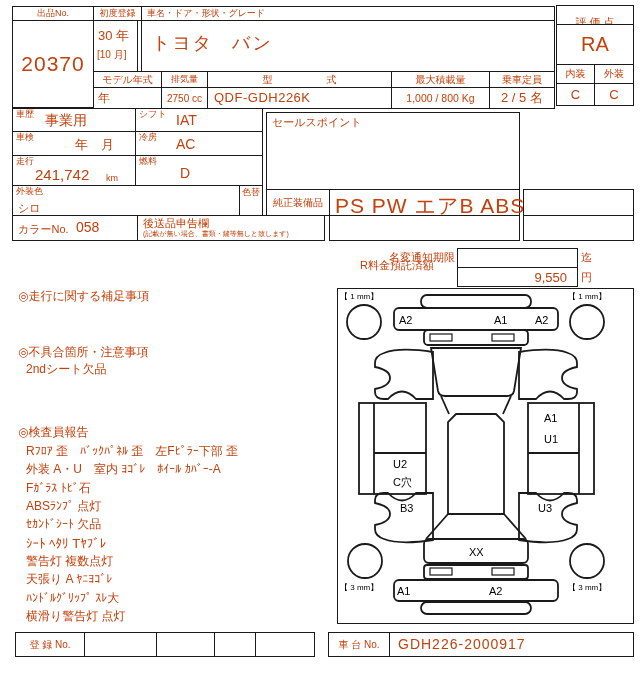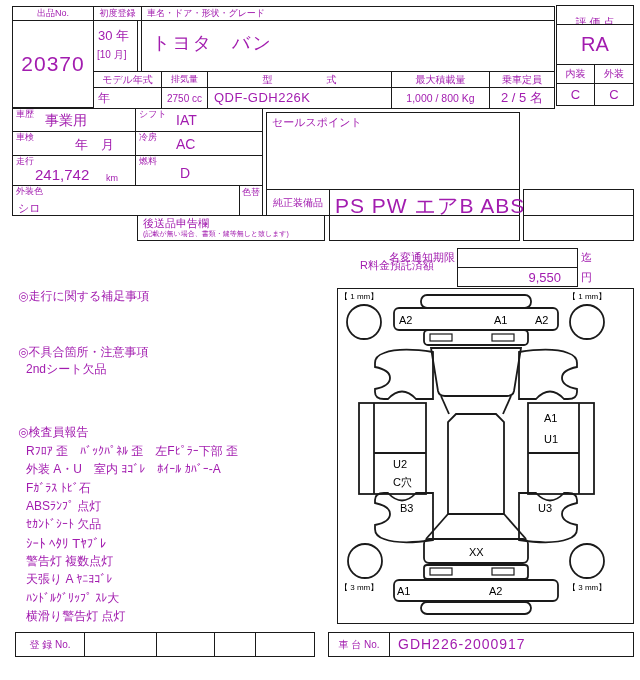--- a/index.html
+++ b/index.html
@@ -1,17 +1,17 @@
 <!DOCTYPE html>
 <html><head>
 <meta charset="utf-8">
 <style>
   html,body{margin:0;padding:0;background:#e8e8e8}
   .sheet{position:relative;width:640px;height:680px;background:#fff;
-         font-family:"Liberation Sans","DejaVu Sans",sans-serif;color:#a21caf;overflow:hidden}
+         font-family:"Liberation Sans","DejaVu Sans",sans-serif;color:#c2410c;overflow:hidden}
   .b{position:absolute;box-sizing:border-box;border:1.5px solid #1a1a1a;background:#fff}
   .c{display:flex;align-items:center;justify-content:center;text-align:center}
   .t{position:absolute;white-space:pre;line-height:1.15}
   .b span{position:absolute;white-space:pre;line-height:1.1}
   svg text{font-family:"Liberation Sans","DejaVu Sans",sans-serif}
 </style>
 </head>
 <body>
 
 <div class="sheet">
@@ -80,41 +80,45 @@
     <span style="left:3px;top:1px;font-size:9px">燃料</span>
     <span style="left:44px;top:10px;font-size:14px">D</span>
   </div>
   <div class="b" style="left:12px;top:185px;width:228px;height:31px">
     <span style="left:3px;top:1px;font-size:9px">外装色</span>
     <span style="left:5px;top:16px;font-size:11px">シロ</span>
   </div>
   <div class="b" style="left:239px;top:185px;width:24px;height:31px">
     <span style="left:2px;top:2px;font-size:9px">色替</span>
   </div>
+  <div class="b" style="left:12px;top:215px;width:126px;height:26px">
+    <span style="left:5px;top:7px;font-size:11px">カラーNo.</span>
+    <span style="left:63px;top:4px;font-size:14px">058</span>
+  </div>
   <div class="b" style="left:137px;top:215px;width:188px;height:26px">
     <span style="left:5px;top:1px;font-size:11px">後送品申告欄</span>
     <span style="left:5px;top:14px;font-size:7px">(記載が無い場合、書類・鍵等無しと致します)</span>
   </div>
 
   <div class="b" style="left:266px;top:112px;width:254px;height:78px">
     <span style="left:5px;top:3px;font-size:11px">セールスポイント</span>
   </div>
   <div class="b c" style="left:266px;top:189px;width:64px;height:27px;font-size:10px">純正装備品</div>
   <div class="b" style="left:329px;top:189px;width:191px;height:27px">
     <span style="left:5px;top:4px;font-size:21px;letter-spacing:1px">PS PW エアB ABS</span>
   </div>
   <div class="b" style="left:329px;top:215px;width:191px;height:26px"></div>
   <div class="b" style="left:523px;top:189px;width:111px;height:27px"></div>
   <div class="b" style="left:523px;top:215px;width:111px;height:26px"></div>
 
   <div class="t" style="left:368px;top:251px;width:87px;text-align:right;font-size:11px">名変通知期限</div>
   <div class="b" style="left:457px;top:248px;width:121px;height:20px"></div>
   <div class="t" style="left:581px;top:251px;font-size:11px">迄</div>
   <div class="t" style="left:360px;top:259px;width:95px;text-align:left;font-size:11px">R料金預託済額</div>
-  <div class="b" style="left:457px;top:267px;width:121px;height:20px;display:flex;align-items:center;justify-content:flex-end;padding-right:16px;font-size:13px">9,550</div>
+  <div class="b" style="left:457px;top:267px;width:121px;height:20px;display:flex;align-items:center;justify-content:flex-end;padding-right:10px;font-size:13px">9,550</div>
   <div class="t" style="left:581px;top:271px;font-size:11px">円</div>
 
   <div class="t" style="left:18px;top:290px;font-size:12px">◎走行に関する補足事項</div>
   <div class="t" style="left:18px;top:346px;font-size:12px">◎不具合箇所・注意事項</div>
   <div class="t" style="left:26px;top:363px;font-size:12px">2ndシート欠品</div>
   <div class="t" style="left:18px;top:426px;font-size:12px">◎検査員報告</div>
   <div class="t" style="left:26px;top:445px;font-size:12px">Rﾌﾛｱ 歪　ﾊﾞｯｸﾊﾟﾈﾙ 歪　左Fﾋﾟﾗｰ下部 歪</div>
   <div class="t" style="left:26px;top:463px;font-size:12px">外装 A・U　室内 ﾖｺﾞﾚ　ﾎｲｰﾙ ｶﾊﾞｰ-A</div>
   <div class="t" style="left:26px;top:482px;font-size:12px">Fｶﾞﾗｽ ﾄﾋﾞ石</div>
   <div class="t" style="left:26px;top:500px;font-size:12px">ABSﾗﾝﾌﾟ 点灯</div>

